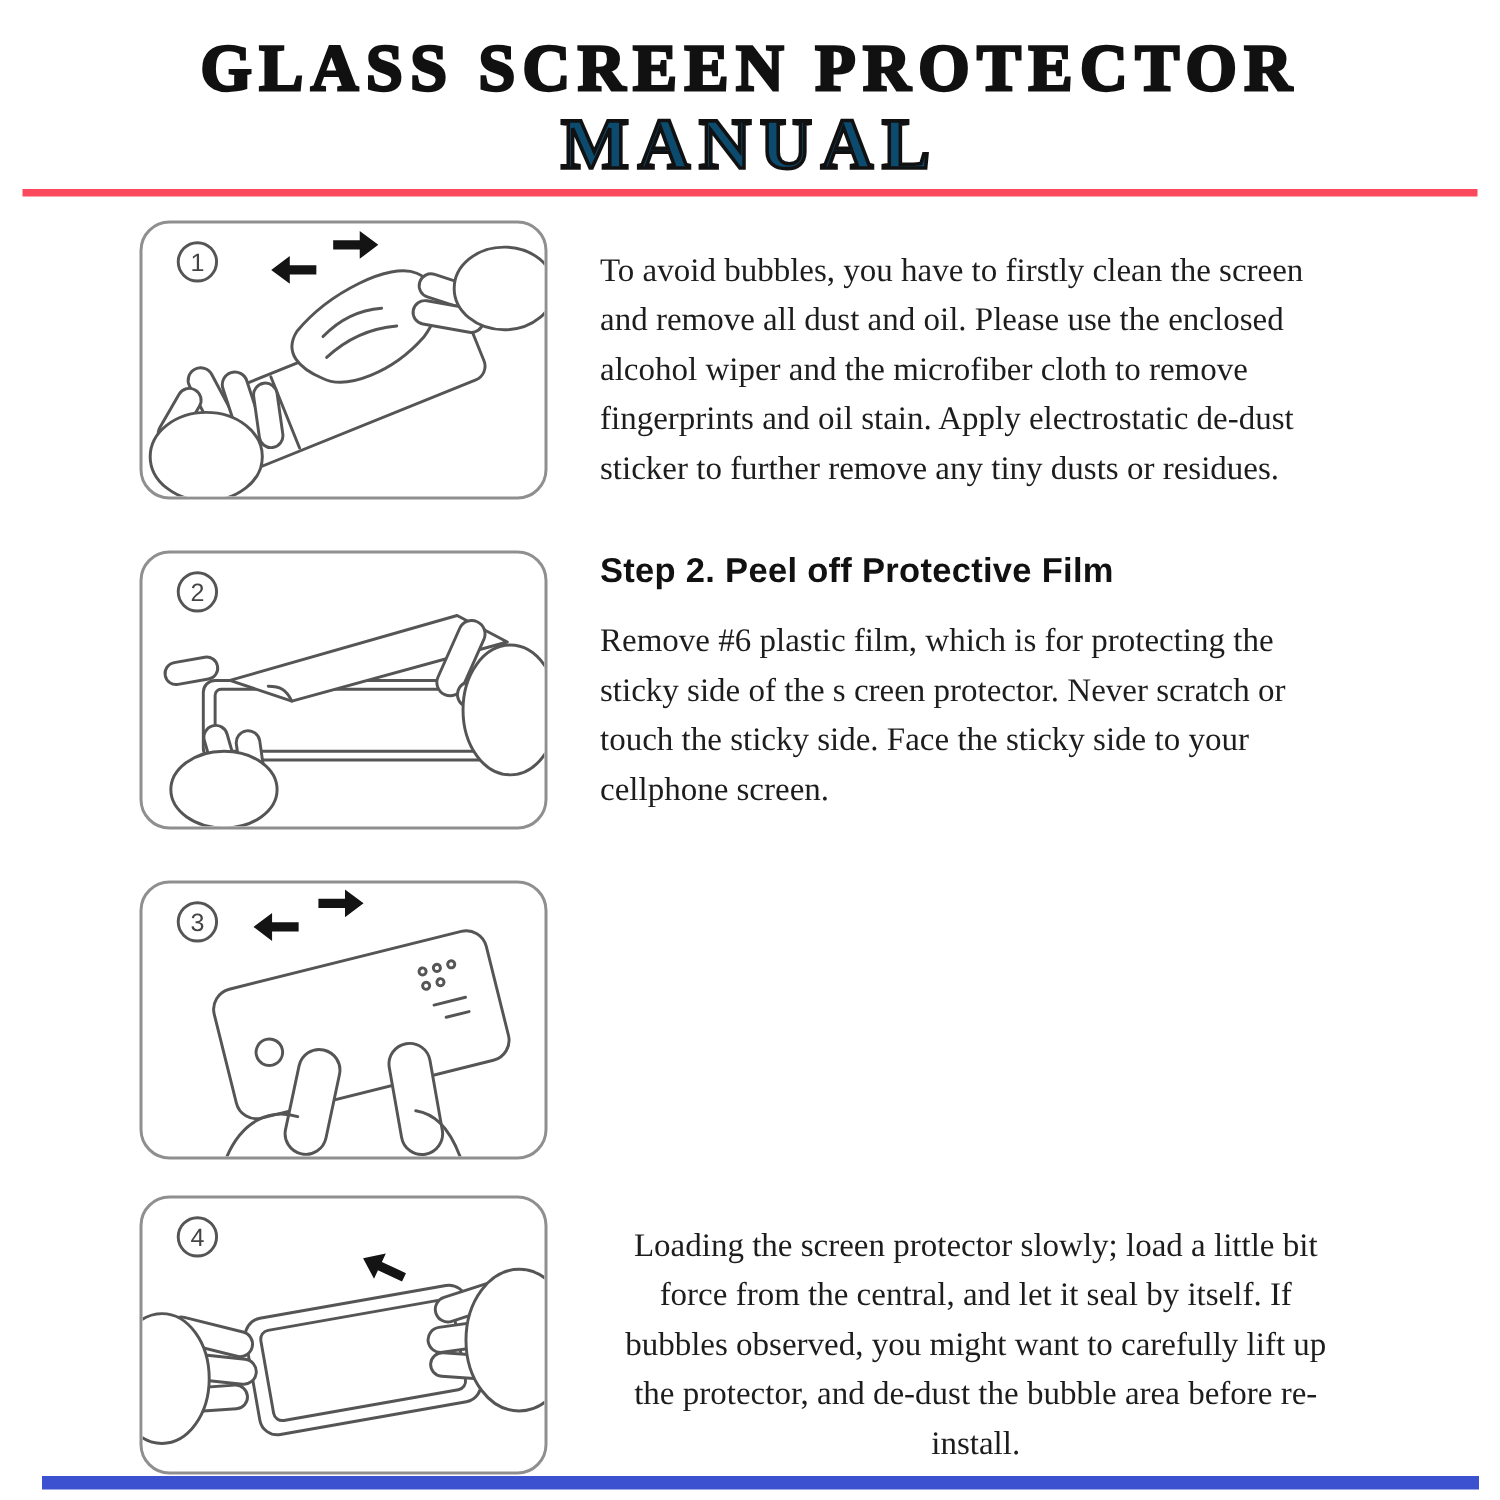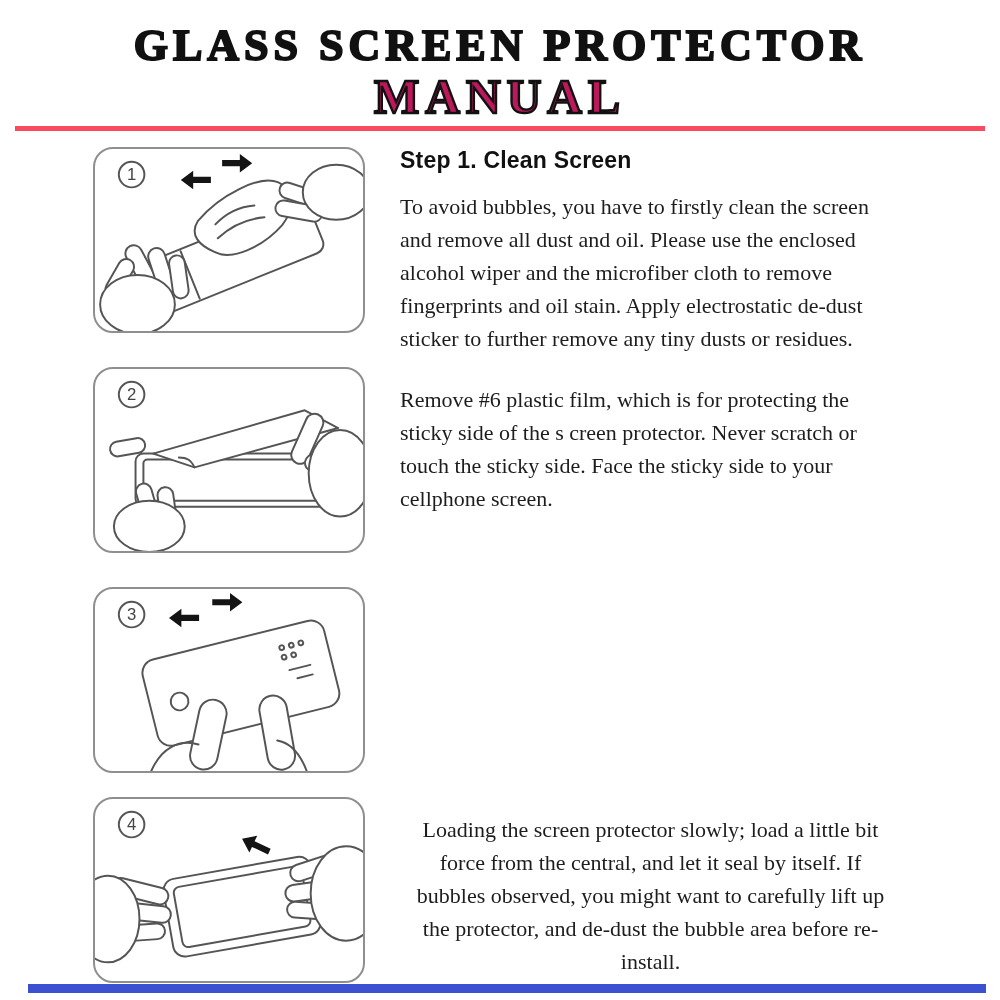--- a/index.html
+++ b/index.html
@@ -5,21 +5,21 @@
   html,body{margin:0;padding:0;background:#fff;}
   .page{position:relative;width:1000px;height:1000px;background:#fff;overflow:hidden;
         font-family:"Liberation Serif",serif;color:#1a1a1a;}
 
   
   .title{position:absolute;top:0;left:0;width:100%;text-align:center;}
   .title-line1{margin:22px 0 0 0;font-family:"Liberation Serif",serif;font-weight:900;
          font-size:44px;letter-spacing:5px;color:#111;-webkit-text-stroke:2px #111;
          line-height:1.1;}
   .title-line2{margin:2px 0 0 0;font-family:"Liberation Serif",serif;font-weight:900;
-         font-size:48px;letter-spacing:6px;color:#be185d;-webkit-text-stroke:2.4px #111;
+         font-size:48px;letter-spacing:6px;color:#0c4a6e;-webkit-text-stroke:2.4px #111;
          line-height:1.05;}
 
   
   .rule-red{position:absolute;left:15px;right:15px;top:126px;height:5px;}
   .rule-blue{position:absolute;left:28px;right:14px;top:984px;height:9px;}
 
   
   .step{position:absolute;left:0;width:1000px;height:186px;}
   .step-1{top:147px;} .step-2{top:367px;} .step-3{top:587px;} .step-4{top:797px;}
 
@@ -83,21 +83,20 @@
         <g>
           <rect class="fillw" x="38" y="96" width="17" height="52" rx="8.5" transform="rotate(-28 46 122)"></rect>
           <rect class="fillw" x="58" y="100" width="17" height="50" rx="8.5" transform="rotate(-18 66 125)"></rect>
           <rect class="fillw" x="76" y="108" width="16" height="44" rx="8" transform="rotate(-8 84 130)"></rect>
           <rect class="fillw" x="16" y="110" width="16" height="42" rx="8" transform="rotate(30 24 131)"></rect>
           <ellipse class="fillw" cx="42" cy="158" rx="38" ry="30"></ellipse>
         </g>
       </svg>
     </div>
     <div class="step-text">
-      <h2 class="step-heading">Step 1. Clean Screen</h2>
       <p class="step-body">To avoid bubbles, you have to firstly clean the screen and remove all dust and oil. Please use the enclosed alcohol wiper and the microfiber cloth to remove fingerprints and oil stain. Apply electrostatic de-dust sticker to further remove any tiny dusts or residues.</p>
     </div>
   </div>
 
   <div class="step step-2">
     <div class="illus-box">
       <svg viewBox="0 0 270 185">
         <g>
           <circle class="ln" cx="36" cy="26" r="13"></circle>
           <text class="numtxt" x="36" y="32" text-anchor="middle">2</text>
@@ -119,20 +118,21 @@
           <ellipse class="fillw" cx="248" cy="106" rx="32" ry="44"></ellipse>
         </g>
         <g>
           <rect class="fillw" x="44" y="116" width="16" height="42" rx="8" transform="rotate(-16 52 137)"></rect>
           <rect class="fillw" x="64" y="120" width="16" height="40" rx="8" transform="rotate(-8 72 140)"></rect>
           <ellipse class="fillw" cx="54" cy="160" rx="36" ry="26"></ellipse>
         </g>
       </svg>
     </div>
     <div class="step-text">
+      <h2 class="step-heading">Step 2. Peel off Protective Film</h2>
       <p class="step-body">Remove #6 plastic film, which is for protecting the sticky side of the s creen protector. Never scratch or touch the sticky side. Face the sticky side to your cellphone screen.</p>
     </div>
   </div>
 
   <div class="step step-3">
     <div class="illus-box">
       <svg viewBox="0 0 270 185">
         <g>
           <circle class="ln" cx="36" cy="26" r="13"></circle>
           <text class="numtxt" x="36" y="32" text-anchor="middle">3</text>

